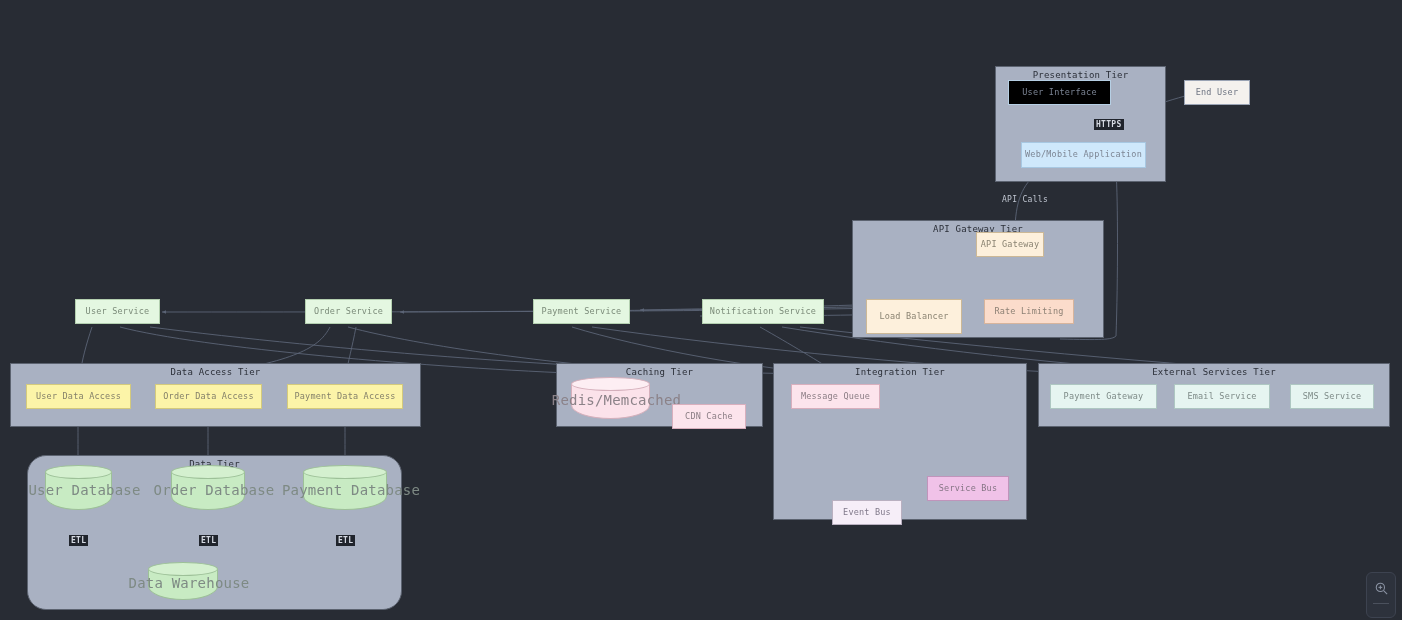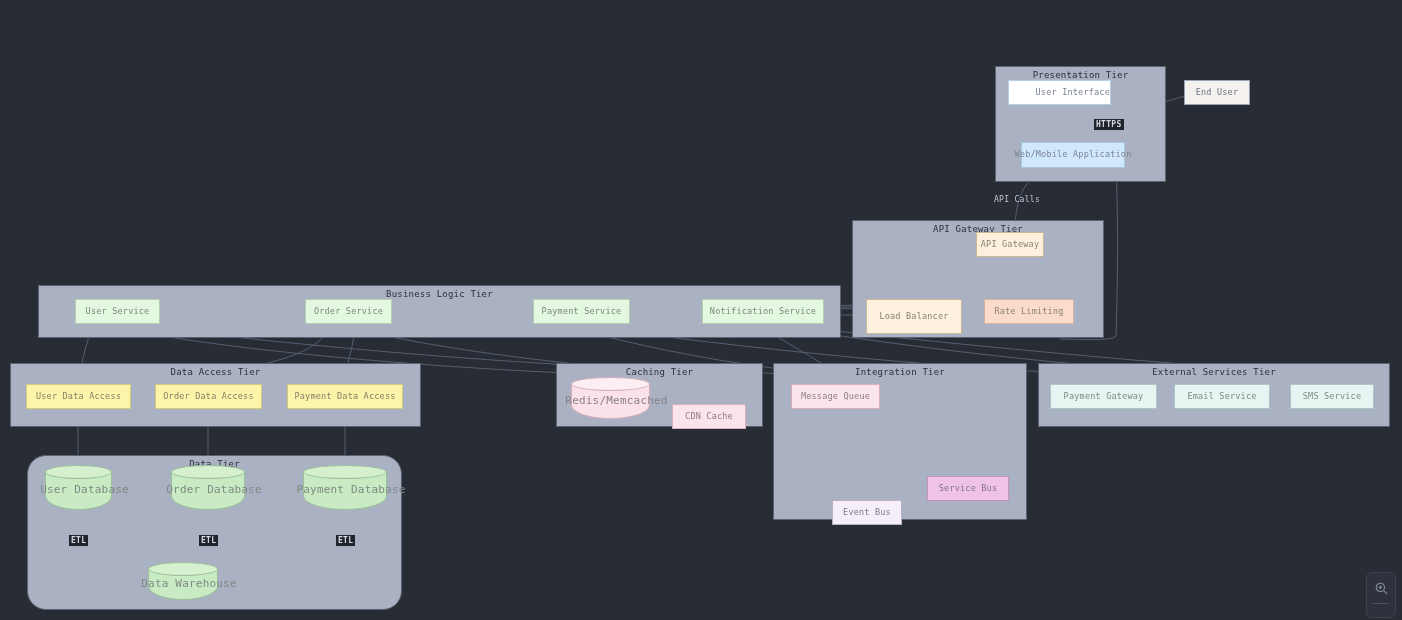--- a/index.html
+++ b/index.html
@@ -45,21 +45,21 @@
     align-items: center;
     justify-content: center;
     font-size: 8.5px;
     letter-spacing: 0.2px;
     color: #6b7280;
     border: 1px solid #9aa3b4;
     white-space: nowrap;
     text-align: center;
     line-height: 1.1;
   }
-  .node.blue      { background: #ffffff; border-color: #b6cfe4; color: #7b8494; justify-content: flex-end; }
+  .node.blue      { background: #000000; border-color: #b6cfe4; color: #7b8494; }
   .node.blue2     { background: #cfe8fb; border-color: #a8c8e2; color: #7d8694; }
   .node.white     { background: #f4f1ee; border-color: #9aa3b4; color: #6f7684; }
   .node.cream     { background: #fdf0dc; border-color: #ccb896; color: #8a8372; }
   .node.peach     { background: #fbdccb; border-color: #d7b49c; color: #8d8175; }
   .node.mint      { background: #e4f7e1; border-color: #b3cfaf; color: #7b8b79; }
   .node.yellow    { background: #fcf4a8; border-color: #d4ca7c; color: #84806a; }
   .node.pinkpale  { background: #fce4ec; border-color: #d8afbd; color: #8a7d84; }
   .node.pinkvivid { background: #f0c2e8; border-color: #c094bb; color: #857585; }
   .node.cyanpale  { background: #e6f5f1; border-color: #aec7c2; color: #7d8a87; }
   .node.lilac     { background: #f6eef8; border-color: #b9b0c0; color: #80798a; }
@@ -81,40 +81,40 @@
     height: 14px;
     background: #d4f0cf;
     border: 1px solid #9dc098;
     border-radius: 50% / 50%;
   }
   .cyl-pink .cyl-body { background: #fbe2ea; border-color: #d4afbb; }
   .cyl-pink .cyl-top  { background: #fdeef3; border-color: #d4afbb; }
   .cyl-text {
     position: absolute; left: 0; right: 0; top: 0; bottom: 0;
     display: flex; align-items: center; justify-content: center;
-    font-size: 11px; color: #7e8a84; letter-spacing: 0.2px;
+    font-size: 14px; color: #7e8a84; letter-spacing: 0.2px;
     white-space: nowrap; padding-top: 6px; padding-left: 12px;
   }
   .cyl-pink .cyl-text { color: #8b8288; }
   
   .edge-label {
     position: absolute;
     z-index: 5;
     font-size: 8px;
     letter-spacing: 0.3px;
     white-space: nowrap;
     color: #c3c9d4;
   }
   .edge-label.boxed {
     background: #20242c;
     color: #d6dae3;
     padding: 1px 2px;
     font-weight: bold;
   }
-  .edge-label.plain { color: #c0c6d1; }
+  .edge-label.plain { color: #c0c6d1; margin-left: 8px; }
   
   #zoom-ctrl {
     position: absolute;
     right: 6px; bottom: 2px;
     width: 30px; height: 46px;
     border: 1px solid #3d4350;
     border-radius: 6px;
     background: #2d323c;
     z-index: 20;
     display: flex;
@@ -207,23 +207,20 @@
   </svg>
 
   <div class="cluster" style="left:995px; top:66px; width:171px; height:116px;">
     <div class="cluster-label">Presentation Tier</div>
   </div>
 
   <div class="cluster" style="left:852px; top:220px; width:252px; height:118px;">
     <div class="cluster-label">API Gateway Tier</div>
   </div>
 
-  <div class="cluster" style="left:38px; top:285px; width:803px; height:53px;">
-    <div class="cluster-label">Business Logic Tier</div>
-  </div>
 
   <div class="cluster" style="left:10px; top:363px; width:411px; height:64px;">
     <div class="cluster-label">Data Access Tier</div>
   </div>
 
   <div class="cluster" style="left:556px; top:363px; width:207px; height:64px;">
     <div class="cluster-label">Caching Tier</div>
   </div>
 
   <div class="cluster" style="left:773px; top:363px; width:254px; height:157px;">
@@ -234,21 +231,21 @@
     <div class="cluster-label">External Services Tier</div>
   </div>
 
   <div class="cluster" style="left:27px; top:455px; width:375px; height:155px;border-radius:19px;">
     <div class="cluster-label">Data Tier</div>
   </div>
 
   <div class="node blue" style="left:1008px; top:80px; width:103px; height:25px;">
     <span>User Interface</span>
   </div>
-  <div class="node blue2" style="left:1021px; top:142px; width:104px; height:26px;">
+  <div class="node blue2" style="left:1021px; top:142px; width:125px; height:26px;">
     <span>Web/Mobile Application</span>
   </div>
   <div class="node white" style="left:1184px; top:80px; width:66px; height:25px;">
     <span>End User</span>
   </div>
 
   <div class="node cream" style="left:976px; top:232px; width:68px; height:25px;">
     <span>API Gateway</span>
   </div>
   <div class="node cream" style="left:866px; top:299px; width:96px; height:35px;">

